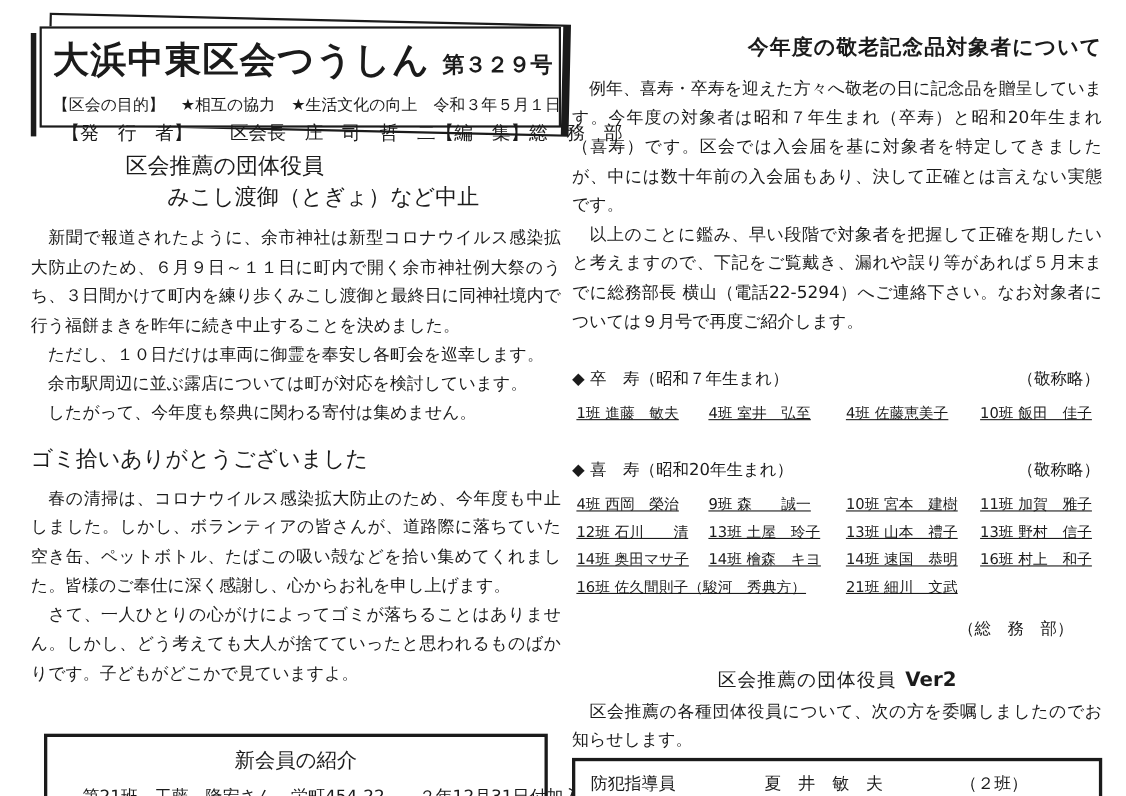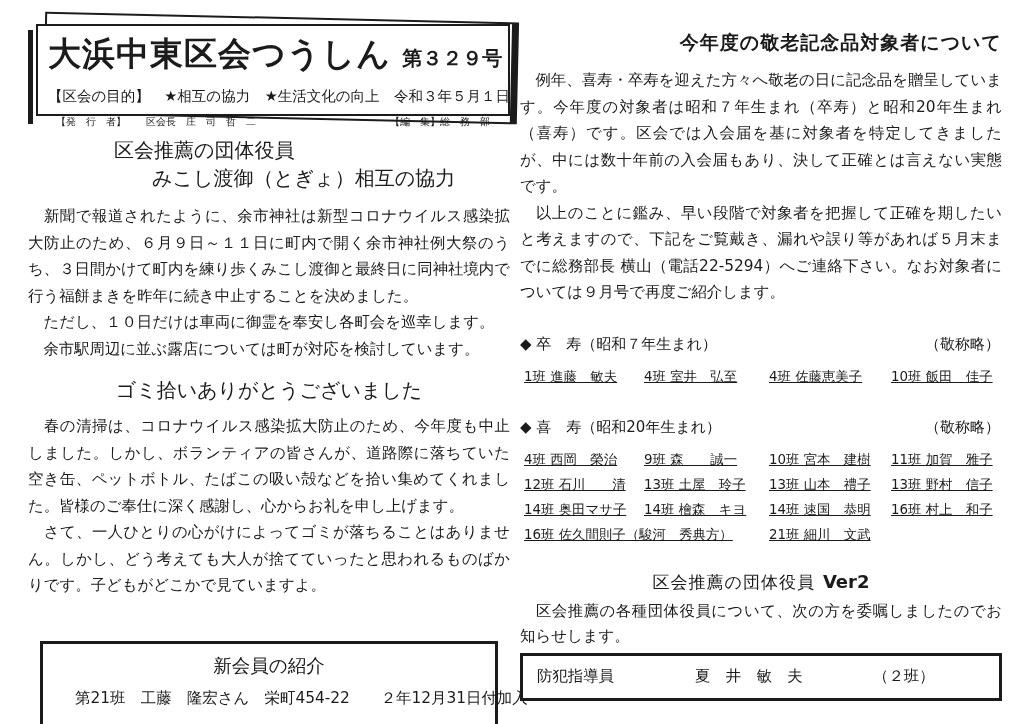--- a/index.html
+++ b/index.html
@@ -32,28 +32,28 @@
   }
   .masthead-title-row { line-height:48px; white-space:nowrap; }
   .masthead-title {
     font-family:"DejaVu Serif", serif; font-weight:bold;
     font-size:33px; letter-spacing:1px;
   }
   .masthead-issue { font-size:20px; font-weight:bold; margin-left:6px; }
   .masthead-line2 { font-size:14.5px; line-height:25px; white-space:nowrap; }
   .masthead-line3 {
     display:flex; justify-content:space-between;
-    font-size:10px; line-height:25px; padding:0 8px; white-space:nowrap;
+    font-size:17px; line-height:25px; padding:0 8px; white-space:nowrap;
   }
 
   
   .headline { font-size:20px; line-height:28px; white-space:nowrap; }
   .headline-indent1 { padding-left:86px; }
   .headline-indent2 { padding-left:124px; }
-  .headline-center { text-align:center; }
+  .headline-center { text-align:left; }
   .body-text p {
     font-size:15.4px; line-height:26.5px;
     text-align:justify;
   }
   .article-shrine { margin-top:20px; }
   .article-shrine .body-text { margin-top:11px; }
   .article-cleanup { margin-top:14px; }
   .article-cleanup .body-text { margin-top:9px; }
 
   
@@ -109,25 +109,26 @@
       <div class="masthead-line2">【区会の目的】　★相互の協力　★生活文化の向上　令和３年５月１日</div>
       <div class="masthead-line3">
         <span>【発　行　者】　　区会長　庄　司　哲　二</span>
         <span>【編　集】総　務　部</span>
       </div>
     </div>
   </div>
 
   <div class="article-shrine">
     <div class="headline headline-indent1">区会推薦の団体役員</div>
-    <div class="headline headline-indent2">みこし渡御（とぎょ）相互の協力</div>
+    <div class="headline headline-indent2">みこし渡御（とぎょ）など中止</div>
     <div class="body-text">
       <p>　新聞で報道されたように、余市神社は新型コロナウイルス感染拡大防止のため、６月９日～１１日に町内で開く余市神社例大祭のうち、３日間かけて町内を練り歩くみこし渡御と最終日に同神社境内で行う福餅まきを昨年に続き中止することを決めました。</p>
       <p>　ただし、１０日だけは車両に御霊を奉安し各町会を巡幸します。</p>
       <p>　余市駅周辺に並ぶ露店については町が対応を検討しています。</p>
+      <p>　したがって、今年度も祭典に関わる寄付は集めません。</p>
     </div>
   </div>
 
   <div class="article-cleanup">
     <div class="headline headline-center">ゴミ拾いありがとうございました</div>
     <div class="body-text">
       <p>　春の清掃は、コロナウイルス感染拡大防止のため、今年度も中止しました。しかし、ボランティアの皆さんが、道路際に落ちていた空き缶、ペットボトル、たばこの吸い殻などを拾い集めてくれました。皆様のご奉仕に深く感謝し、心からお礼を申し上げます。</p>
       <p>　さて、一人ひとりの心がけによってゴミが落ちることはありません。しかし、どう考えても大人が捨てていったと思われるものばかりです。子どもがどこかで見ていますよ。</p>
     </div>
   </div>
@@ -173,20 +174,21 @@
     <span>13班 土屋　玲子</span>
     <span>13班 山本　禮子</span>
     <span>13班 野村　信子</span>
     <span>14班 奥田マサ子</span>
     <span>14班 檜森　キヨ</span>
     <span>14班 速国　恭明</span>
     <span>16班 村上　和子</span>
     <span class="span2">16班 佐久間則子（駿河　秀典方）</span>
     <span>21班 細川　文武</span>
   </div>
+  <div class="soumubu-signature">（総　務　部）</div>
 
   <div class="officers-section">
     <div class="officers-title">
       <span>区会推薦の団体役員</span><span class="ver">Ver2</span>
     </div>
     <div class="body-text">
       <p>　区会推薦の各種団体役員について、次の方を委嘱しましたのでお知らせします。</p>
     </div>
     <div class="officers-box">
       <div class="officer-row">

